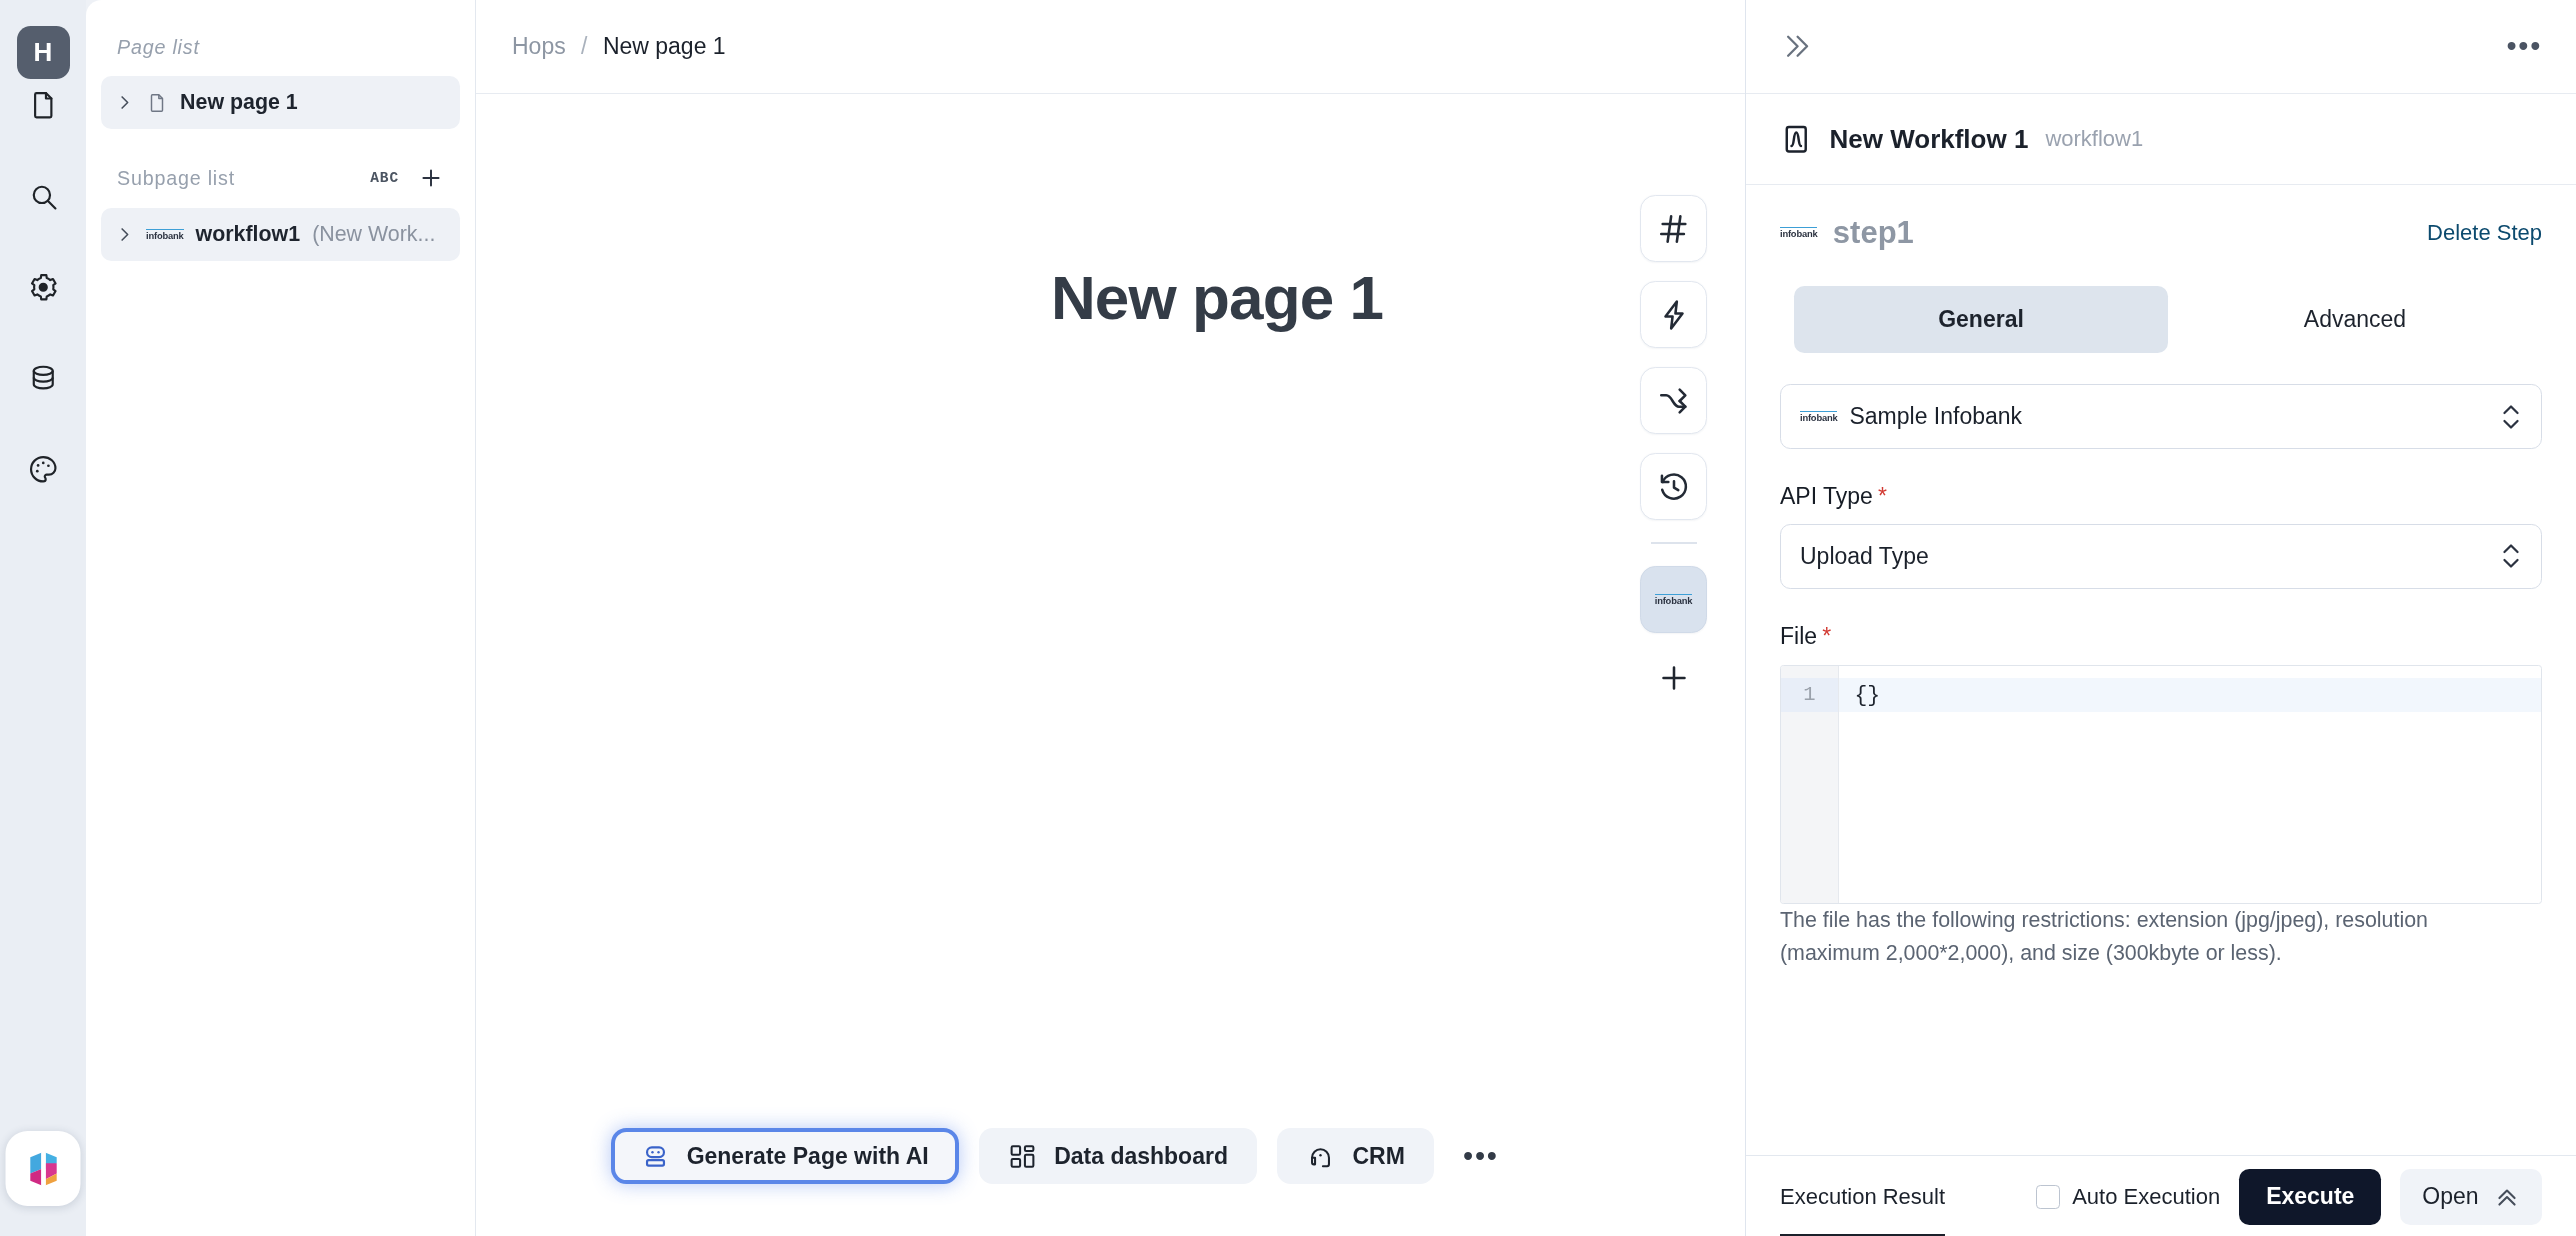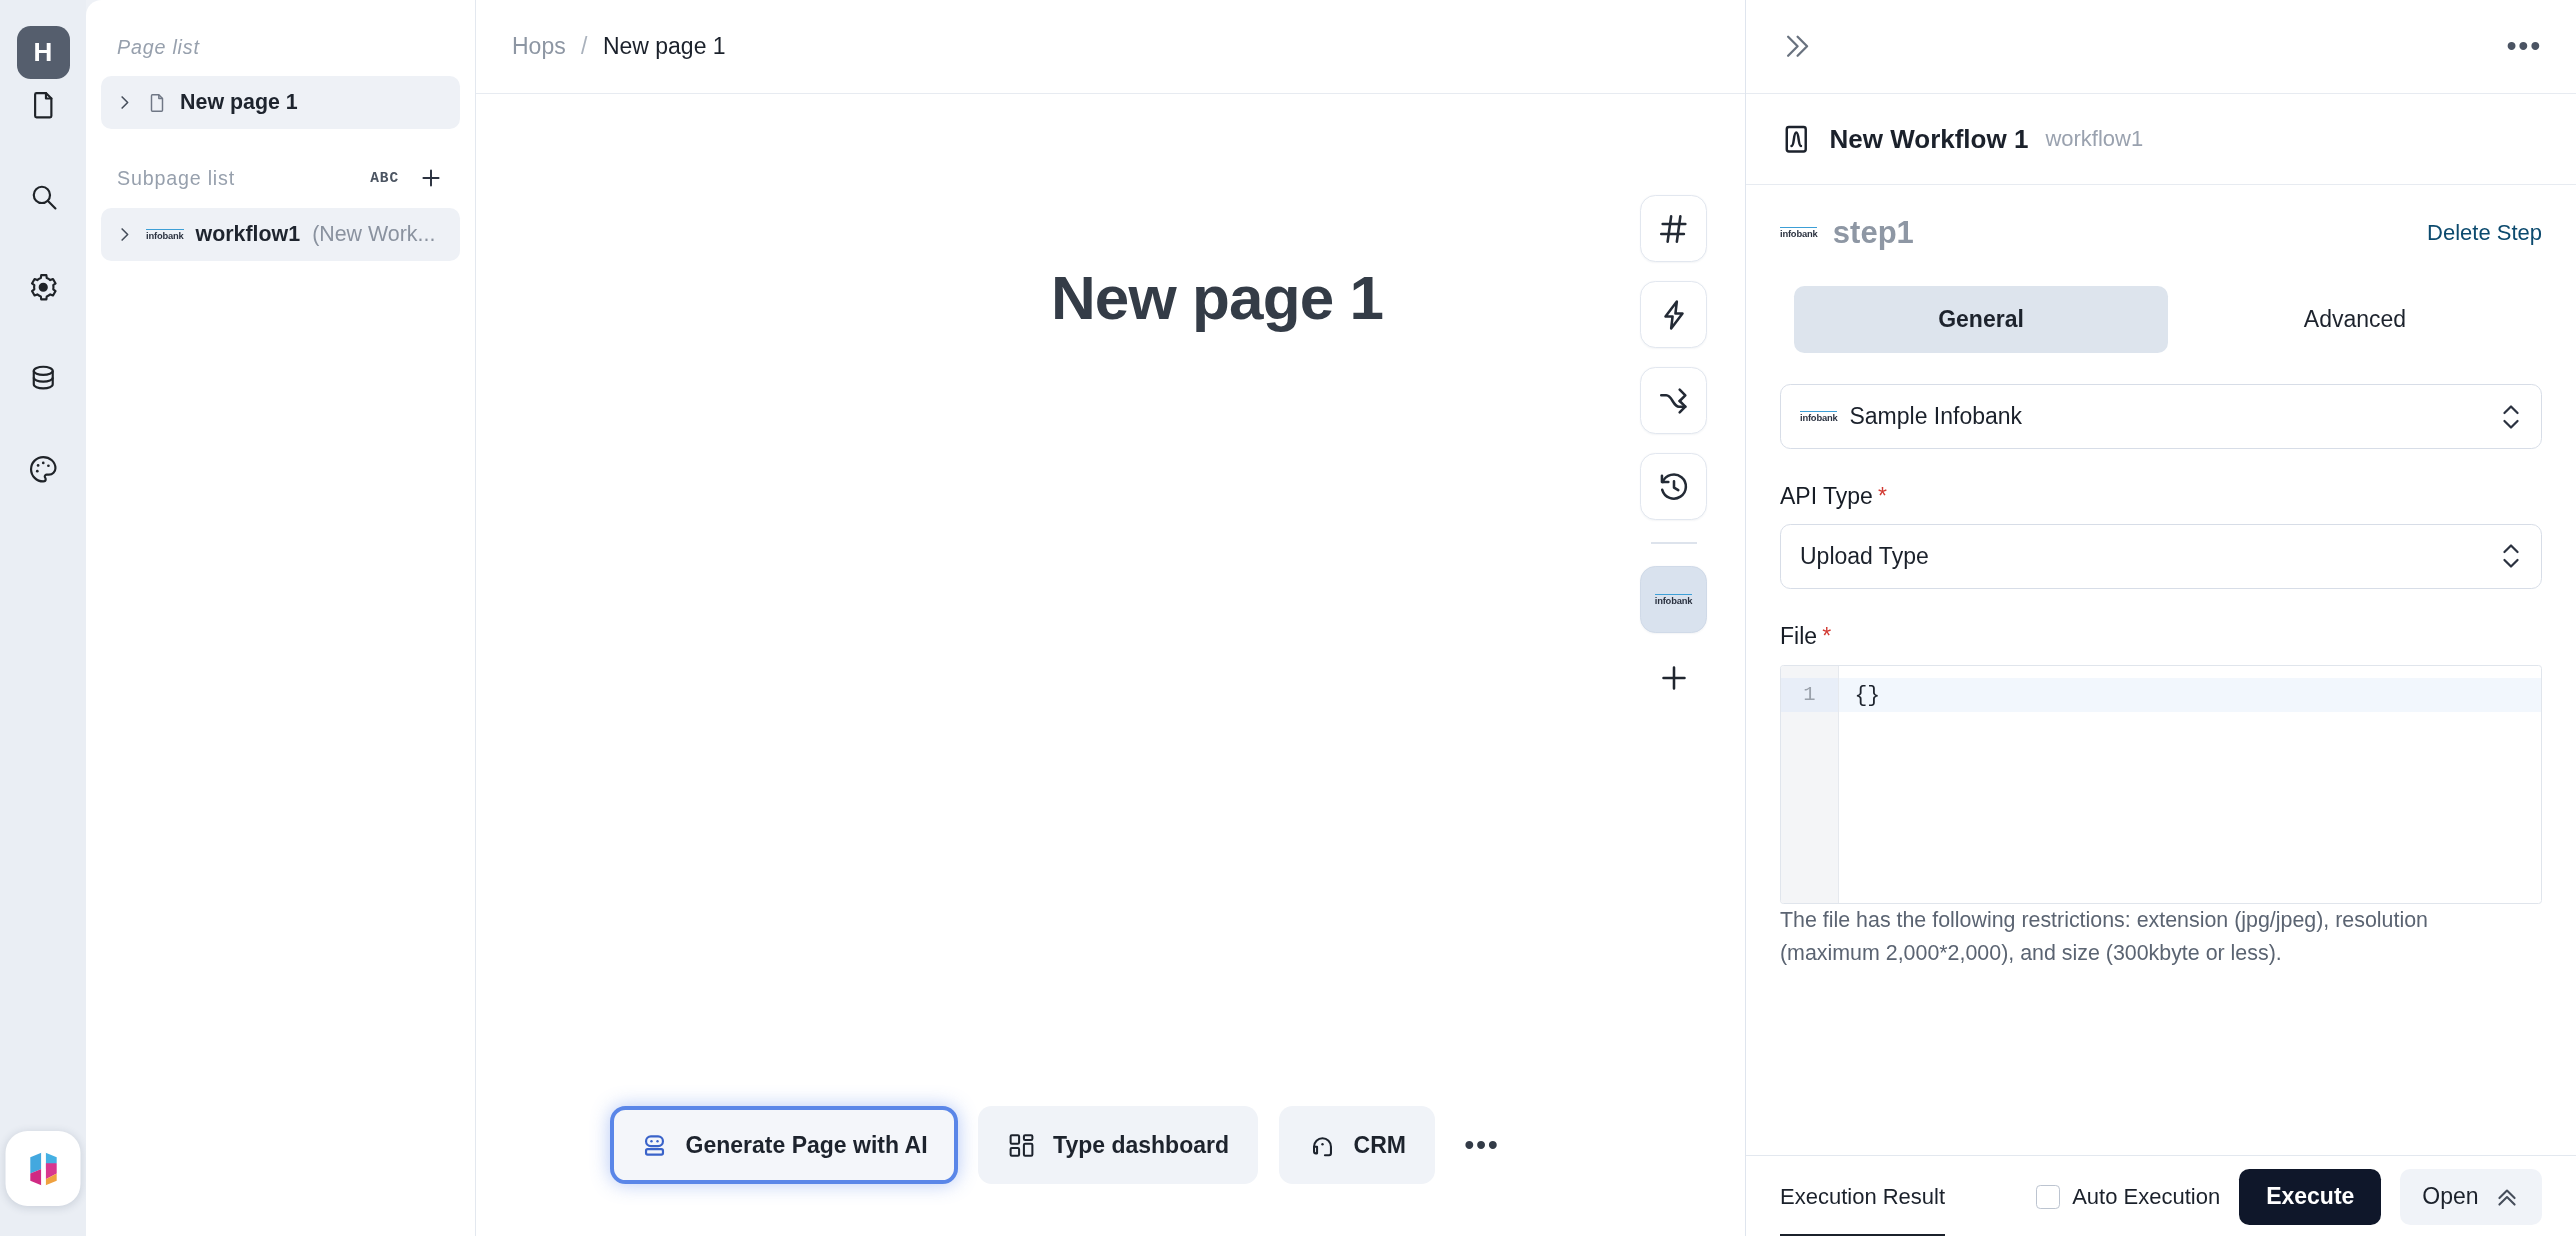--- a/index.html
+++ b/index.html
@@ -133,21 +133,21 @@
   }
   .vtool-plus svg { width: 36px; height: 36px; display:block; }
 
   
   .actionbar {
     position: absolute; left: 0; right: 0; bottom: 53px;
     display: flex; align-items: center; justify-content: center; gap: 20.5px;
     padding-right: 103px;
   }
   .act-btn {
-    height: 78px; border-radius: 13.7px; background: #f0f3f8;
+    height: 56px; border-radius: 13.7px; background: #f0f3f8;
     display: flex; align-items: center; gap: 17px;
     padding: 0 29px; cursor: pointer;
     font-size: 23px; font-weight: 600; color: #1d232d;
     border: none;
   }
   .act-btn svg { width: 29px; height: 29px; display:block; }
   .act-btn.primary-outline {
     background: #f4f6fa;
     border: 4.3px solid #5a86e8;
     border-radius: 15.4px;
@@ -439,21 +439,21 @@
 
         <button class="act-btn">
           <span>
             <svg viewBox="0 0 24 24" fill="none" stroke="currentColor" stroke-width="1.7">
               <rect x="3" y="3.5" width="7" height="7" rx="1"></rect>
               <rect x="14" y="3.5" width="7" height="4" rx="1"></rect>
               <rect x="14" y="10.5" width="7" height="10" rx="1"></rect>
               <rect x="3" y="14" width="7" height="6.5" rx="1"></rect>
             </svg>
           </span>
-          <span>Type dashboard</span>
+          <span>Data dashboard</span>
         </button>
 
         <button class="act-btn">
           <span>
             <svg viewBox="0 0 24 24" fill="none" stroke="currentColor" stroke-width="1.7" stroke-linecap="round" stroke-linejoin="round">
               <path d="M5 13a7 7 0 0 1 14 0v5.5a1.5 1.5 0 0 1-1.5 1.5H14"></path>
               <path d="M5 13v4a1.5 1.5 0 0 0 1.5 1.5h1V13z"></path>
               <circle cx="12" cy="11" r="1" fill="currentColor" stroke="none"></circle>
             </svg>
           </span>

